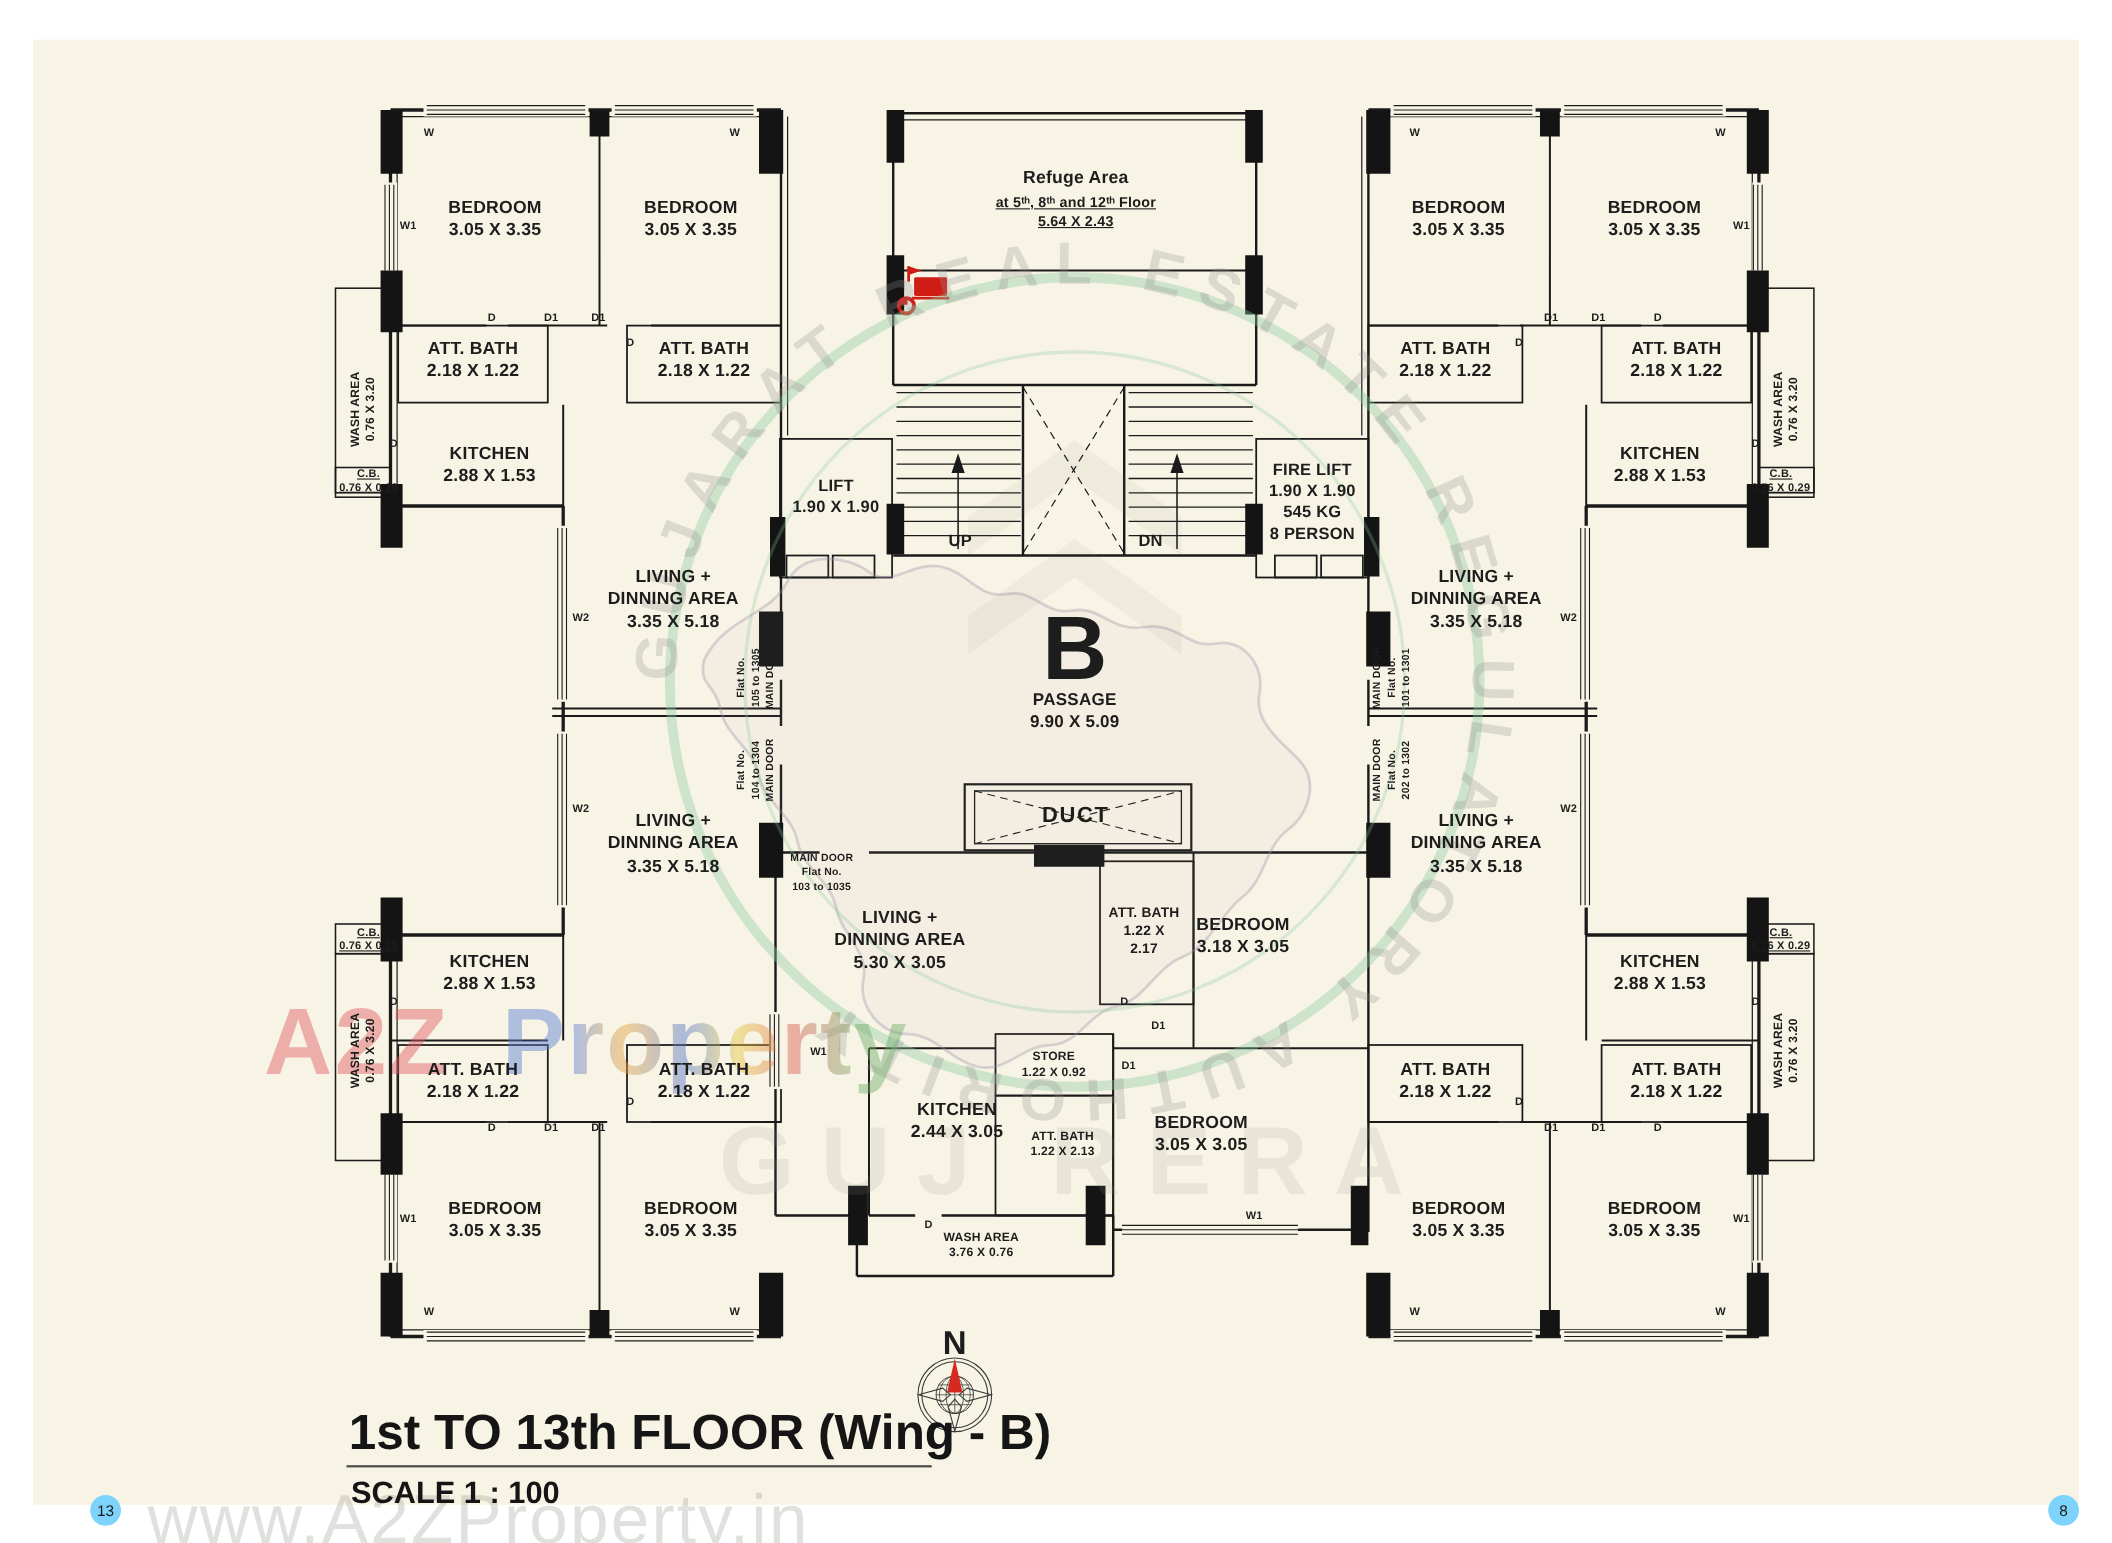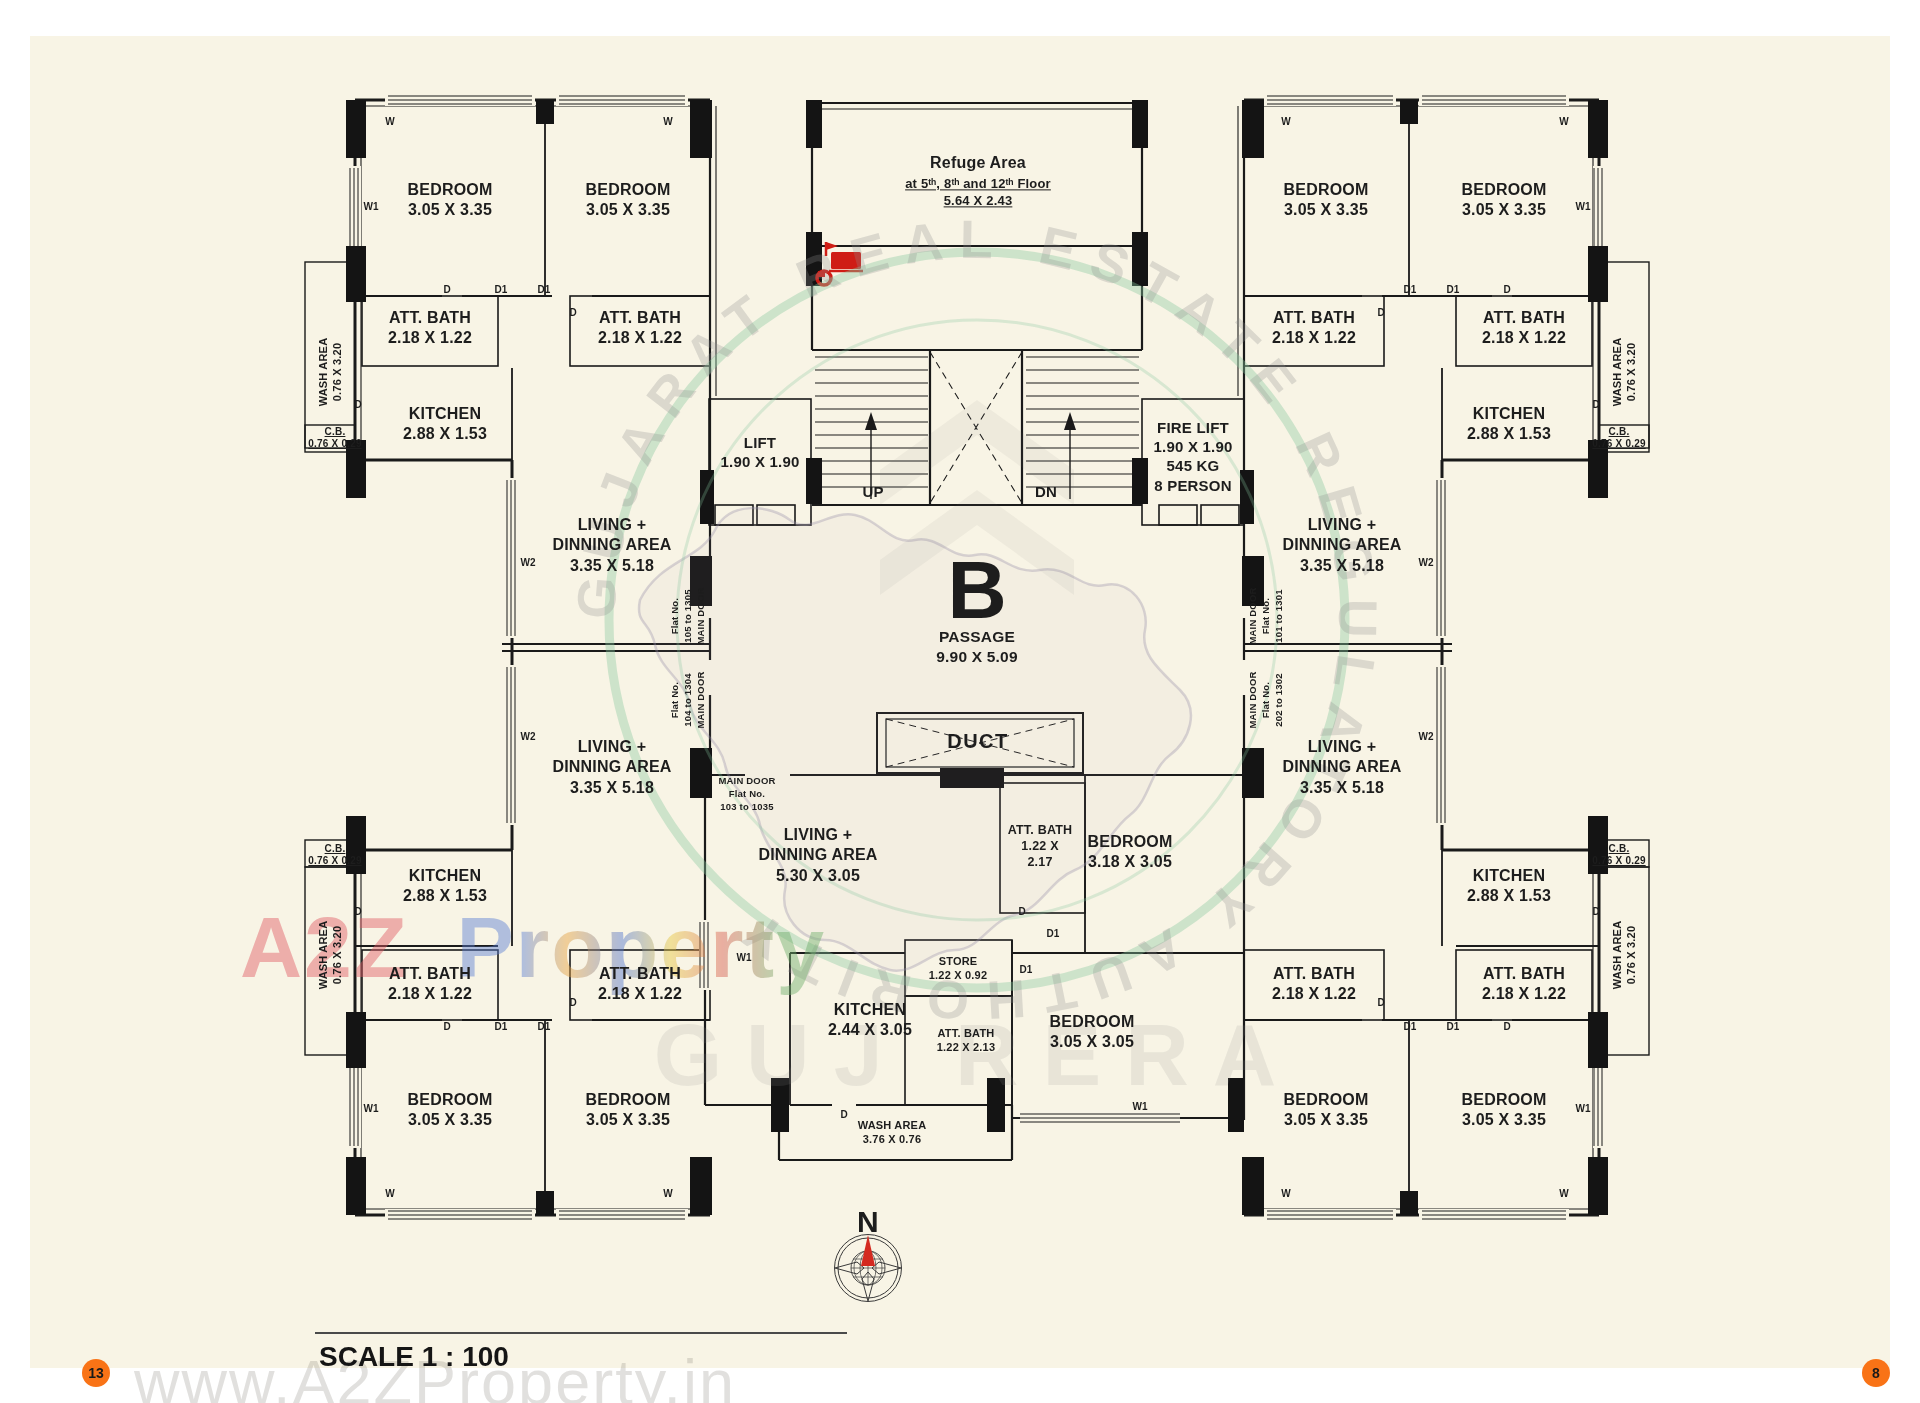--- a/index.html
+++ b/index.html
@@ -28,22 +28,22 @@
   .wm-brand{position:absolute;left:210px;top:862px;font-size:86px;font-weight:700;
             letter-spacing:2px;white-space:nowrap;opacity:.45;}
   .wm-a{color:#e05a64;}
   .wm-p{background:linear-gradient(90deg,#5b7fd4 0%,#5b7fd4 18%,#e8a13b 30%,#4f74d0 45%,#e8c93f 58%,#d85a4e 72%,#6fae6a 88%,#6fae6a 100%);
         -webkit-background-clip:text;background-clip:text;color:transparent;margin-left:22px;}
   .wm-site{position:absolute;left:104px;top:1310px;font-size:63px;font-weight:400;
            letter-spacing:2px;color:rgba(120,115,105,.22);white-space:nowrap;}
   .title{position:absolute;left:287px;top:1240px;font-size:45px;font-weight:700;color:#151515;white-space:nowrap;}
   .title-rule{position:absolute;left:285px;top:1296px;width:532px;height:2px;background:#4a4a4a;}
   .scale{position:absolute;left:289px;top:1305px;font-size:28px;font-weight:600;color:#151515;}
-  .badge{position:absolute;width:28px;height:28px;border-radius:50%;background:#f97316;
-         color:#1a1a1a;font-size:14px;font-weight:700;display:flex;align-items:center;justify-content:center;}
+  .badge{position:absolute;width:28px;height:28px;border-radius:50%;background:#7dd3fc;
+         color:#1a1a1a;font-size:14px;font-weight:400;display:flex;align-items:center;justify-content:center;}
   .badge-l{left:52px;top:1323px;}
   .badge-r{left:1832px;top:1323px;}
 </style>
 </head>
 <body>
 
 <div class="page">
   <div class="sheet">
 
     <svg width="1920" height="1403" viewBox="30 36 1920 1403" style="left:-0px;top:-0px;width:1920px;height:1403px;" xmlns="http://www.w3.org/2000/svg">
@@ -189,20 +189,21 @@
         <path stroke-width="0.7" d="M851,1268 h34 M853,1259 h30 M853,1277 h30 M868,1251 v34"></path>
         <path d="M835,1268 L857,1262 L864,1268 L857,1274 Z M901,1268 L879,1262 L872,1268 L879,1274 Z M868,1301 L862,1279 L868,1272 L874,1279 Z"></path>
         <path d="M868,1235 L861,1266 L875,1266 Z" fill="#d42a20" stroke="none"></path>
       </g>
     </svg>
 
     <div class="wm-brand"><span class="wm-a">A2Z </span><span class="wm-p">Property</span></div>
 
     <div class="wm-site">www.A2ZProperty.in</div>
 
+    <div class="title">1st TO 13th FLOOR (Wing - B)</div>
     <div class="title-rule"></div>
     <div class="scale">SCALE 1 : 100</div>
 
     <div class="badge badge-l">13</div>
     <div class="badge badge-r">8</div>
   </div>
 
   <div class="labels-layer">
       <div class="plbl rm" style="left: 450px; top: 200px;">BEDROOM
 3.05 X 3.35</div>

